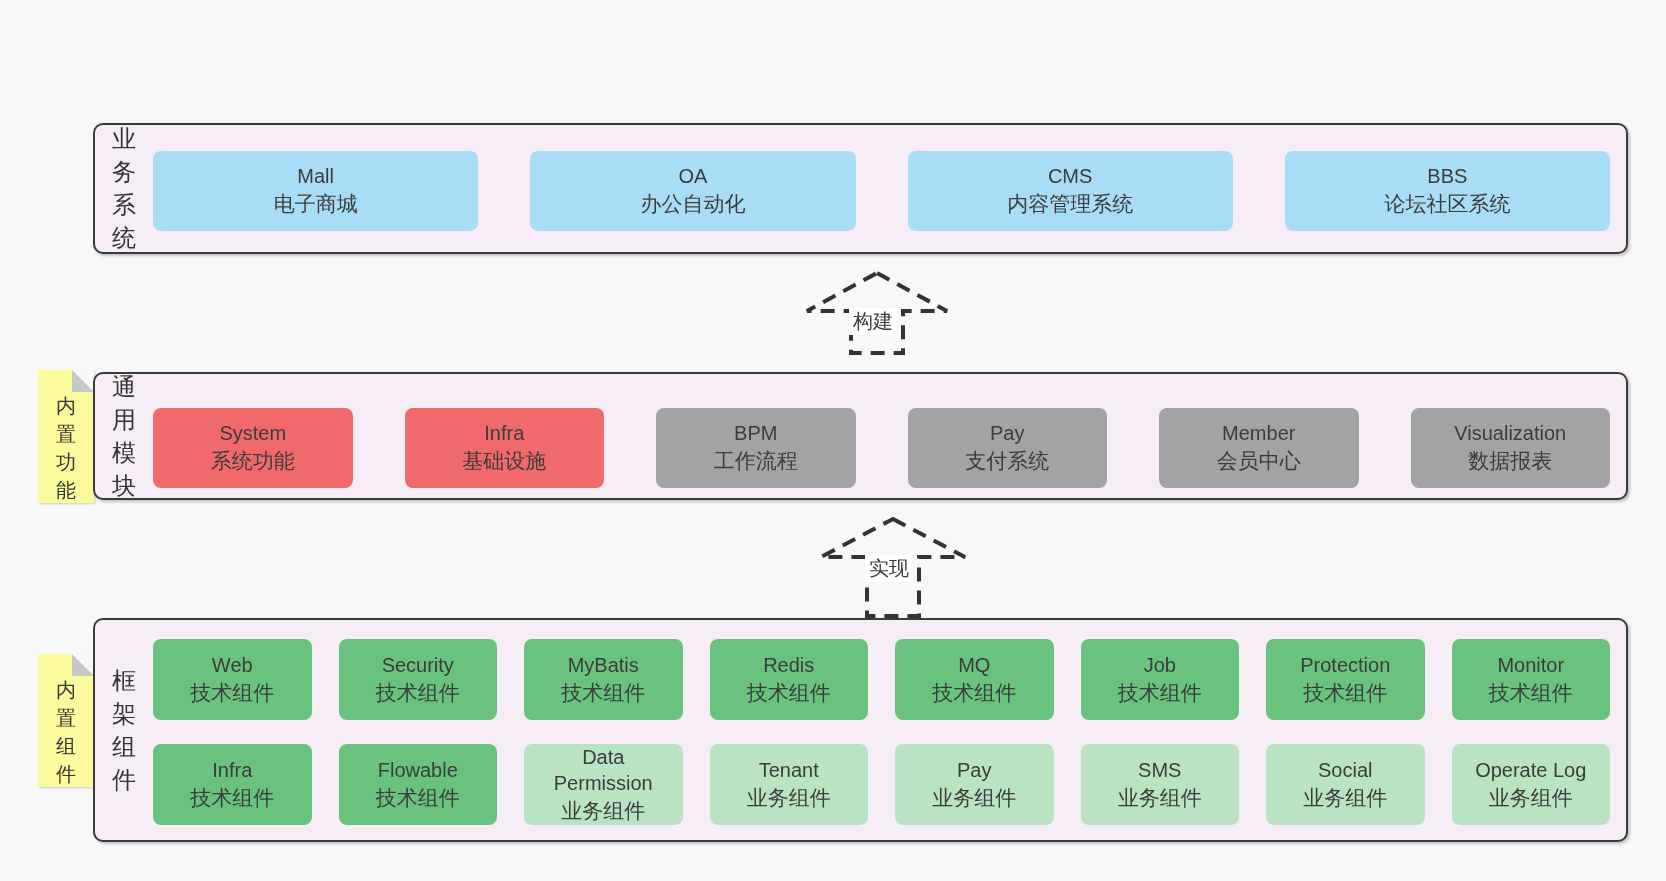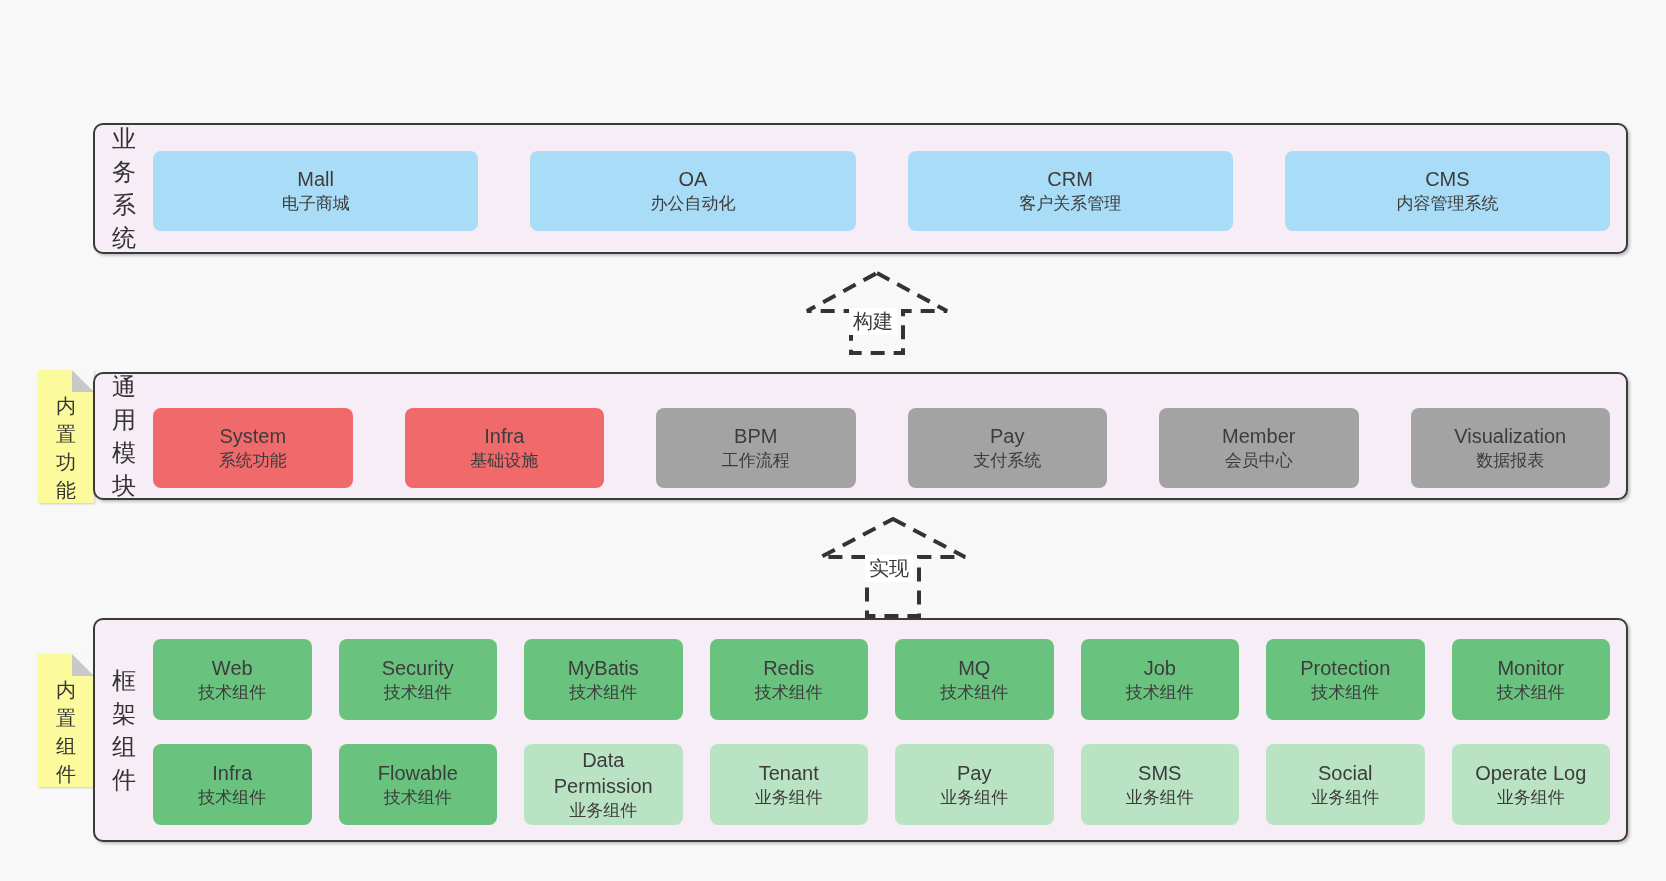--- a/index.html
+++ b/index.html
@@ -35,21 +35,21 @@
   .layer-0 .row, .layer-1 .row { gap:52px; }
   .layer-2 .row { gap:27px; }
   .layer-0 .box, .layer-1 .box { height:80px; }
   .layer-2 .box { height:81px; }
   .box {
     flex:1; border-radius:8px;
     display:flex; flex-direction:column; align-items:center; justify-content:center;
     text-align:center; padding:0 16px; box-sizing:border-box;
   }
   .box-title { font-size:20px; line-height:1.3; color:#3c3c3c; }
-  .box-subtitle { font-size:17px; line-height:1.4; color:#3c3c3c; }
+  .box-subtitle { font-size:21px; line-height:1.4; color:#3c3c3c; }
   .v-blue        { background:#a9dcf6; }
   .v-red         { background:#f0696b; }
   .v-pink        { background:#a3a3a3; }
   .v-green       { background:#69c37f; }
   .v-light-green { background:#bae3c4; }
   
   .sticky {
     position:absolute; left:38px; width:56px; height:133px;
     background:#fbfb9d; box-shadow:1px 1px 2px rgba(0,0,0,.18);
     display:flex; flex-direction:column; align-items:center;
@@ -96,26 +96,26 @@
           <div class="row">
             <div class="box v-blue">
               <div class="box-title">Mall</div>
               <div class="box-subtitle">电子商城</div>
             </div>
             <div class="box v-blue">
               <div class="box-title">OA</div>
               <div class="box-subtitle">办公自动化</div>
             </div>
             <div class="box v-blue">
-              <div class="box-title">CRM</div>
-              <div class="box-subtitle">客户关系管理</div>
-            </div>
-            <div class="box v-blue">
               <div class="box-title">CMS</div>
               <div class="box-subtitle">内容管理系统</div>
+            </div>
+            <div class="box v-blue">
+              <div class="box-title">BBS</div>
+              <div class="box-subtitle">论坛社区系统</div>
             </div>
           </div>
         </div>
       </div>
       <div class="sticky sticky-0">
         <span>内</span>
         <span>置</span>
         <span>功</span>
         <span>能</span>
       </div>

